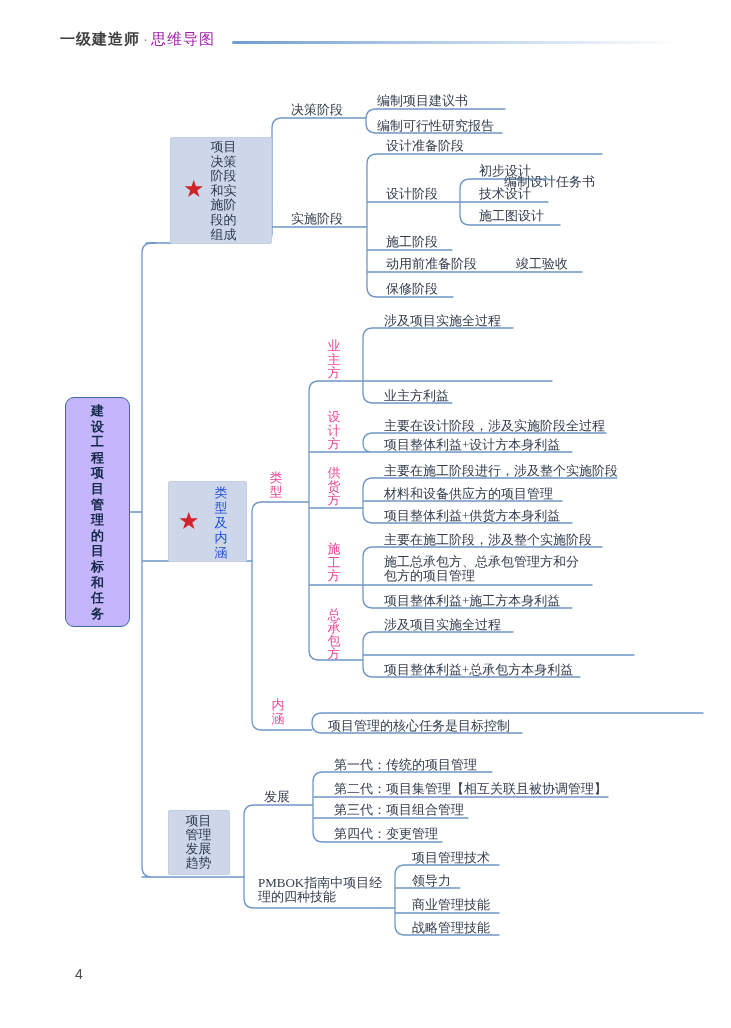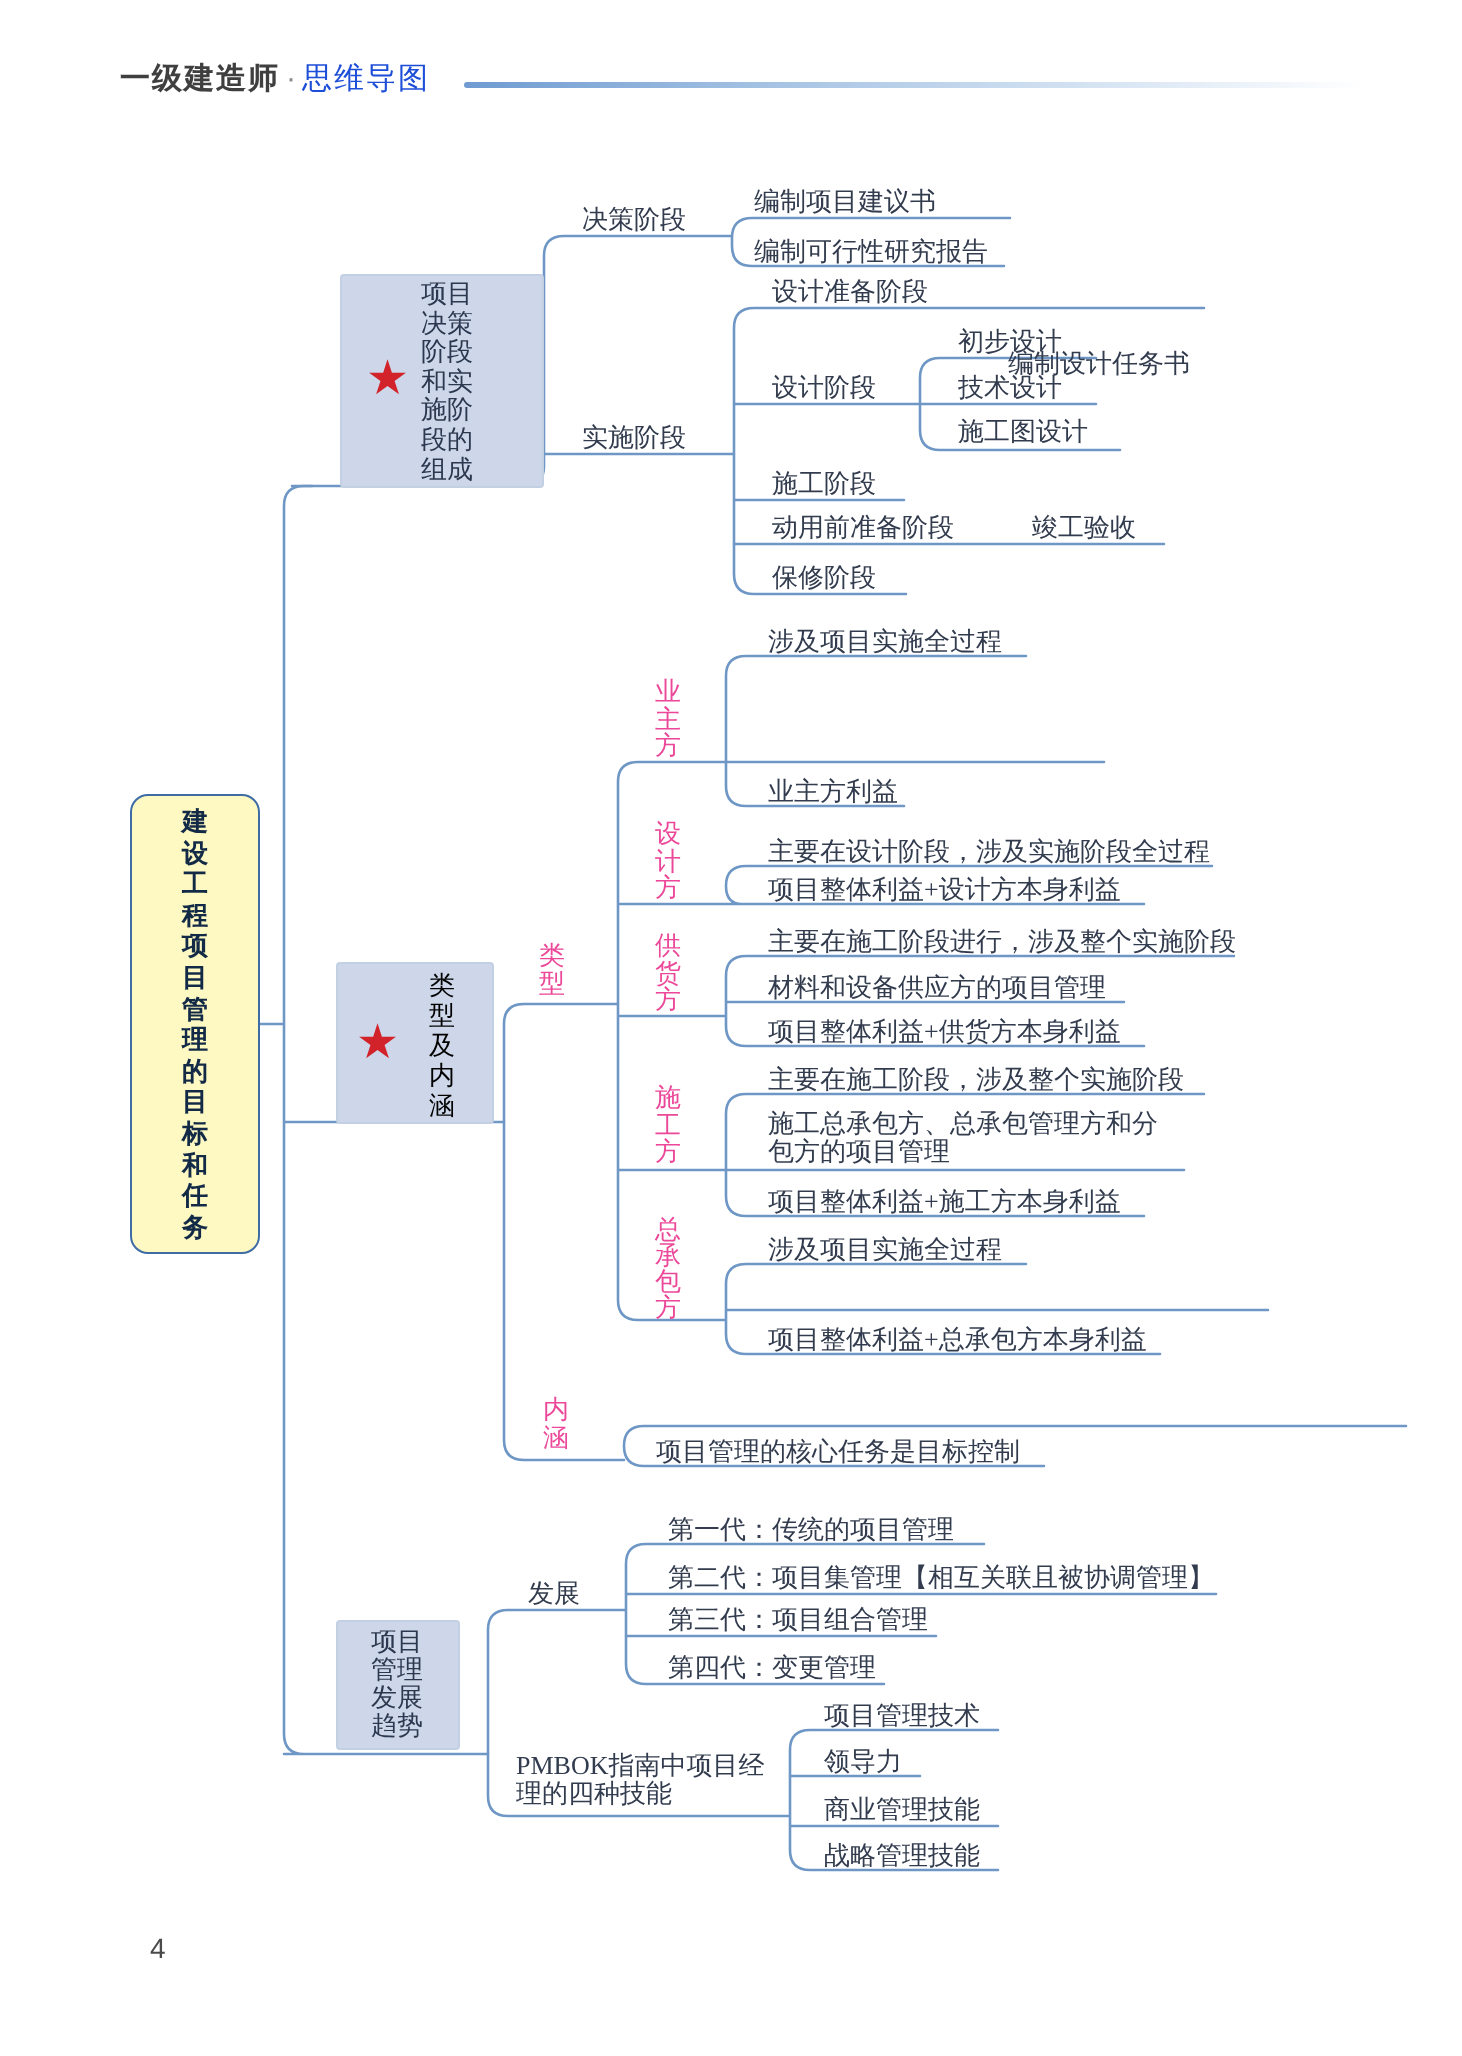--- a/index.html
+++ b/index.html
@@ -3,34 +3,34 @@
 <meta charset="utf-8">
 <style>
   html,body{margin:0;padding:0;background:#fff;}
   #page{position:relative;width:731px;height:1028px;background:#ffffff;overflow:hidden;
         font-family:"Liberation Serif","DejaVu Serif",serif;color:#323c4e;}
   
   #hdr{position:absolute;left:60px;top:30px;font-family:"Liberation Sans","DejaVu Sans",sans-serif;
        font-size:15px;white-space:nowrap;}
   #hdr .brand{font-weight:bold;color:#3f3f3f;letter-spacing:1px;}
   #hdr .sep{color:#8b8b8b;padding:0 3px;}
-  #hdr .ttl{color:#1d4ed8;letter-spacing:1px;}
+  #hdr .ttl{color:#a21caf;letter-spacing:1px;}
   #hdr-line{position:absolute;left:232px;top:41px;width:468px;height:3px;border-radius:2px;
        background:linear-gradient(to right,#6f9bd1,#a9c5e4 35%,#d9e6f4 70%,#ffffff 96%);}
   
   svg.wires{position:absolute;left:0;top:0;z-index:1;}
   
   .bbox{position:absolute;background:#cdd7e9;border:1px solid #c3cfe3;border-radius:2px;z-index:2;}
   .star{position:absolute;color:#d2232a;font-size:24px;line-height:24px;z-index:3;
         font-family:"DejaVu Sans",sans-serif;}
   .wrap2{position:absolute;width:27px;word-break:break-all;line-height:14.6px;font-size:13px;
         text-align:center;color:#2c3850;}
   .wrap1{position:absolute;width:14px;word-break:break-all;line-height:15px;font-size:13px;
-        text-align:center;color:#000000;}
-  #central{position:absolute;left:65px;top:397px;width:63px;height:228px;background:#fef9c3;
+        text-align:center;color:#1d4ed8;}
+  #central{position:absolute;left:65px;top:397px;width:63px;height:228px;background:#c4b5fd;
         border:1px solid #3e6da5;border-radius:9px;z-index:2;}
   #central .ctext{position:absolute;left:50%;transform:translateX(-50%);top:5px;width:14px;
         word-break:break-all;line-height:15.6px;font-size:13px;font-weight:bold;color:#132a47;text-align:center;}
   
   .leaf{position:absolute;font-size:13px;line-height:13.5px;white-space:nowrap;z-index:2;color:#323c4e;}
   .ml{white-space:normal;word-break:break-all;}
   .vlabel{position:absolute;width:14px;word-break:break-all;line-height:13.5px;font-size:13px;
         text-align:center;z-index:2;color:#ec4899;}
   #pmbok-label{text-align:left;}
   #pagenum{position:absolute;left:75px;top:966px;font-size:14px;color:#4a4a4a;

